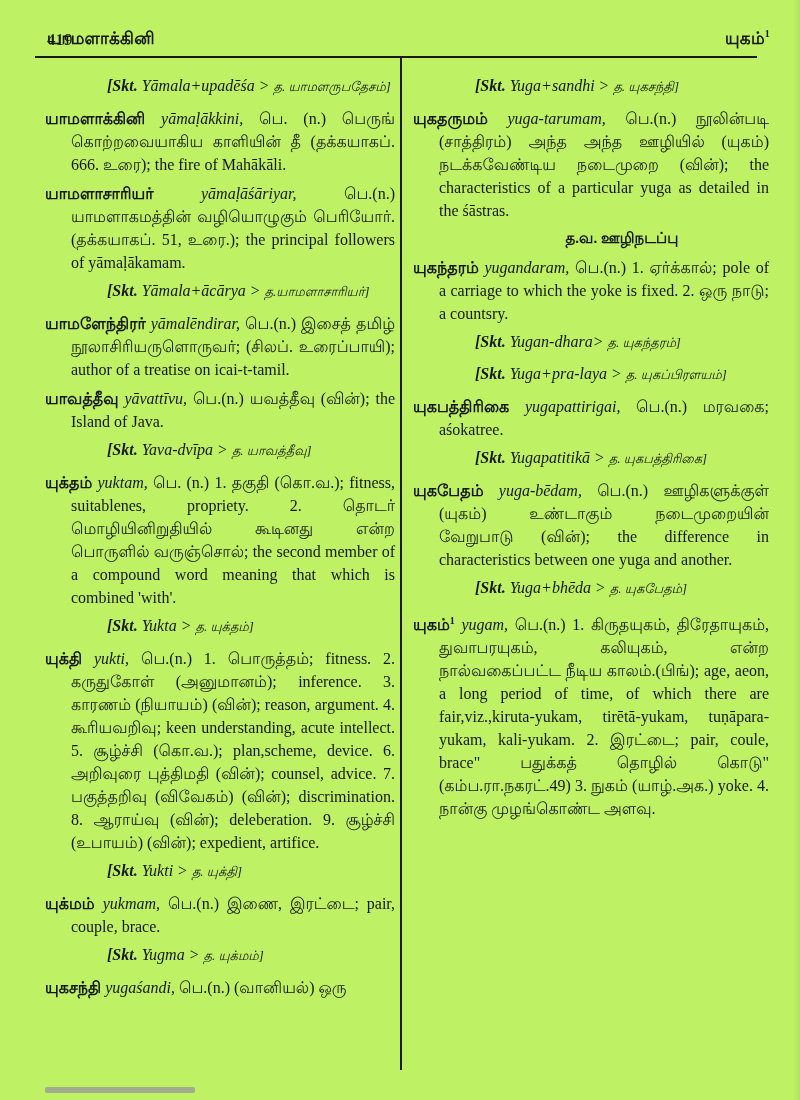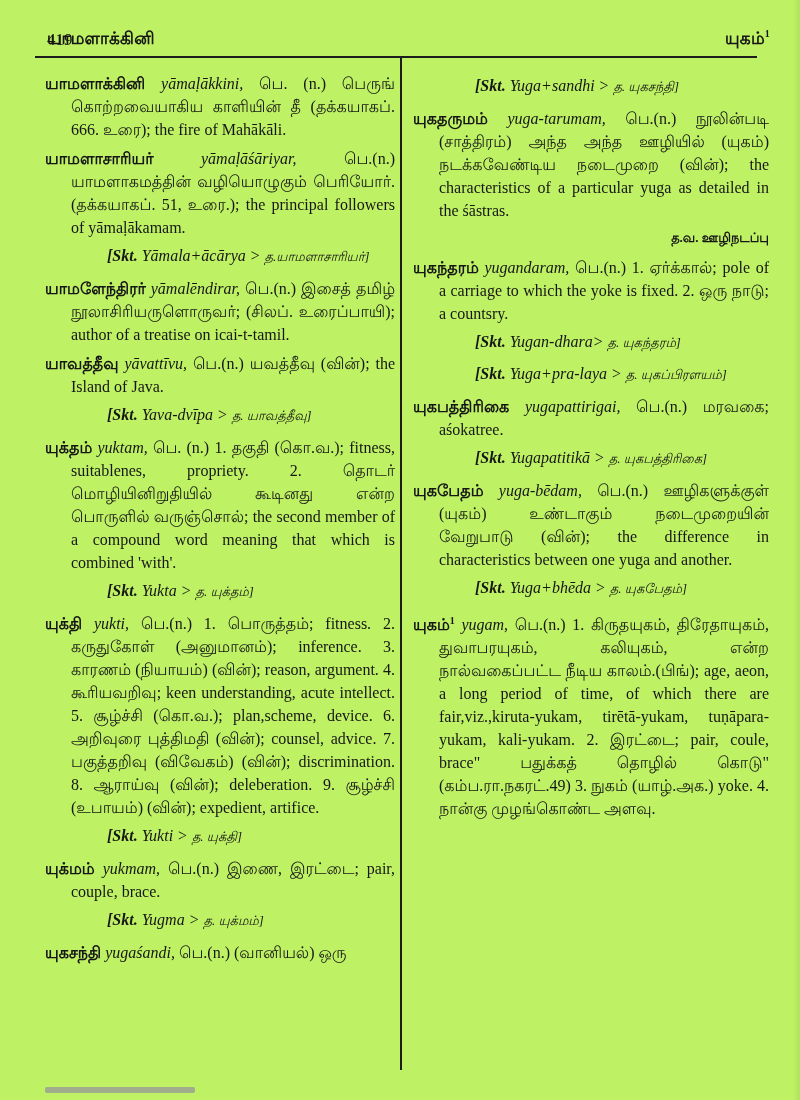--- a/index.html
+++ b/index.html
@@ -18,21 +18,21 @@
   .divider{position:absolute;top:58px;left:400px;width:2px;height:1012px;background:#1c1c1c;}
   
   .col{position:absolute;top:72px;}
   .col-left{left:45px;width:350px;}
   .col-right{left:413px;width:356px;}
   
   .blk{margin:0 0 6px 0;font-size:16px;line-height:23px;text-align:justify;}
   .blk-entry{padding-left:26px;text-indent:-26px;}
   .blk-cont{padding-left:26px;text-indent:0;}
   .blk-etym{margin:3px 0 9px 62px;text-align:left;font-style:italic;line-height:22px;}
-  .blk-tv{margin:3px 0 8px 62px;text-align:right;font-weight:bold;font-size:13px;line-height:20px;}
+  .blk-tv{margin:3px 0 8px 62px;text-align:center;font-weight:bold;font-size:15px;line-height:20px;}
   
   .seg-head{font-weight:bold;}
   .seg-sup{vertical-align:super;font-size:10px;font-weight:bold;}
   .seg-translit{font-style:italic;}
   .seg-plain{}
   .seg-skt{font-weight:bold;}
   .seg-lat{}
   .seg-tam{font-size:13px;}
   .seg-tv{}
   
@@ -49,20 +49,21 @@
   <div class="header">
     <span class="hw-left">யாமளாக்கினி</span>
     <span class="pageno">419</span>
     <span class="hw-right"><span>யுகம்</span><span class="sup">1</span></span>
   </div>
 
   <div class="rule"></div>
   <div class="divider"></div>
 
   <div class="col col-left">
+      <p class="blk blk-etym"><span class="seg-skt">[Skt. </span><span class="seg-lat">Yāmala+upadēśa &gt; </span><span class="seg-tam">த. யாமளருபதேசம்]</span></p>
       <p class="blk blk-entry"><span class="seg-head">யாமளாக்கினி </span><span class="seg-translit">yāmaḷākkini, </span><span class="seg-plain">பெ. (n.) பெருங் கொற்றவையாகிய காளியின் தீ (தக்கயாகப். 666. உரை); the fire of Mahākāli.</span></p>
       <p class="blk blk-entry"><span class="seg-head">யாமளாசாரியர் </span><span class="seg-translit">yāmaḷāśāriyar, </span><span class="seg-plain">பெ.(n.) யாமளாகமத்தின் வழியொழுகும் பெரியோர். (தக்கயாகப். 51, உரை.); the principal followers of yāmaḷākamam.</span></p>
       <p class="blk blk-etym"><span class="seg-skt">[Skt. </span><span class="seg-lat">Yāmala+ācārya  &gt; </span><span class="seg-tam">த.யாமளாசாரியர்]</span></p>
       <p class="blk blk-entry"><span class="seg-head">யாமளேந்திரர் </span><span class="seg-translit">yāmalēndirar, </span><span class="seg-plain">பெ.(n.) இசைத் தமிழ் நூலாசிரியருளொருவர்; (சிலப். உரைப்பாயி); author of a treatise on icai-t-tamil.</span></p>
       <p class="blk blk-entry"><span class="seg-head">யாவத்தீவு </span><span class="seg-translit">yāvattīvu, </span><span class="seg-plain">பெ.(n.) யவத்தீவு (வின்); the Island of Java.</span></p>
       <p class="blk blk-etym"><span class="seg-skt">[Skt. </span><span class="seg-lat">Yava-dvīpa &gt; </span><span class="seg-tam">த. யாவத்தீவு]</span></p>
       <p class="blk blk-entry"><span class="seg-head">யுக்தம் </span><span class="seg-translit">yuktam, </span><span class="seg-plain">பெ. (n.) 1. தகுதி (கொ.வ.); fitness, suitablenes, propriety. 2. தொடர் மொழியினிறுதியில் கூடினது என்ற பொருளில் வருஞ்சொல்; the second member of a compound word meaning that which is combined 'with'.</span></p>
       <p class="blk blk-etym"><span class="seg-skt">[Skt. </span><span class="seg-lat">Yukta  &gt; </span><span class="seg-tam">த. யுக்தம்]</span></p>
       <p class="blk blk-entry"><span class="seg-head">யுக்தி </span><span class="seg-translit">yukti, </span><span class="seg-plain">பெ.(n.)  1. பொருத்தம்; fitness. 2. கருதுகோள் (அனுமானம்); inference. 3. காரணம் (நியாயம்) (வின்); reason, argument. 4. கூரியவறிவு; keen understanding, acute intellect. 5. சூழ்ச்சி (கொ.வ.); plan,scheme, device. 6. அறிவுரை புத்திமதி (வின்); counsel, advice. 7. பகுத்தறிவு (விவேகம்) (வின்); discrimination. 8. ஆராய்வு (வின்); deleberation. 9. சூழ்ச்சி (உபாயம்) (வின்); expedient, artifice.</span></p>
       <p class="blk blk-etym"><span class="seg-skt">[Skt. </span><span class="seg-lat">Yukti  &gt; </span><span class="seg-tam">த. யுக்தி]</span></p>

